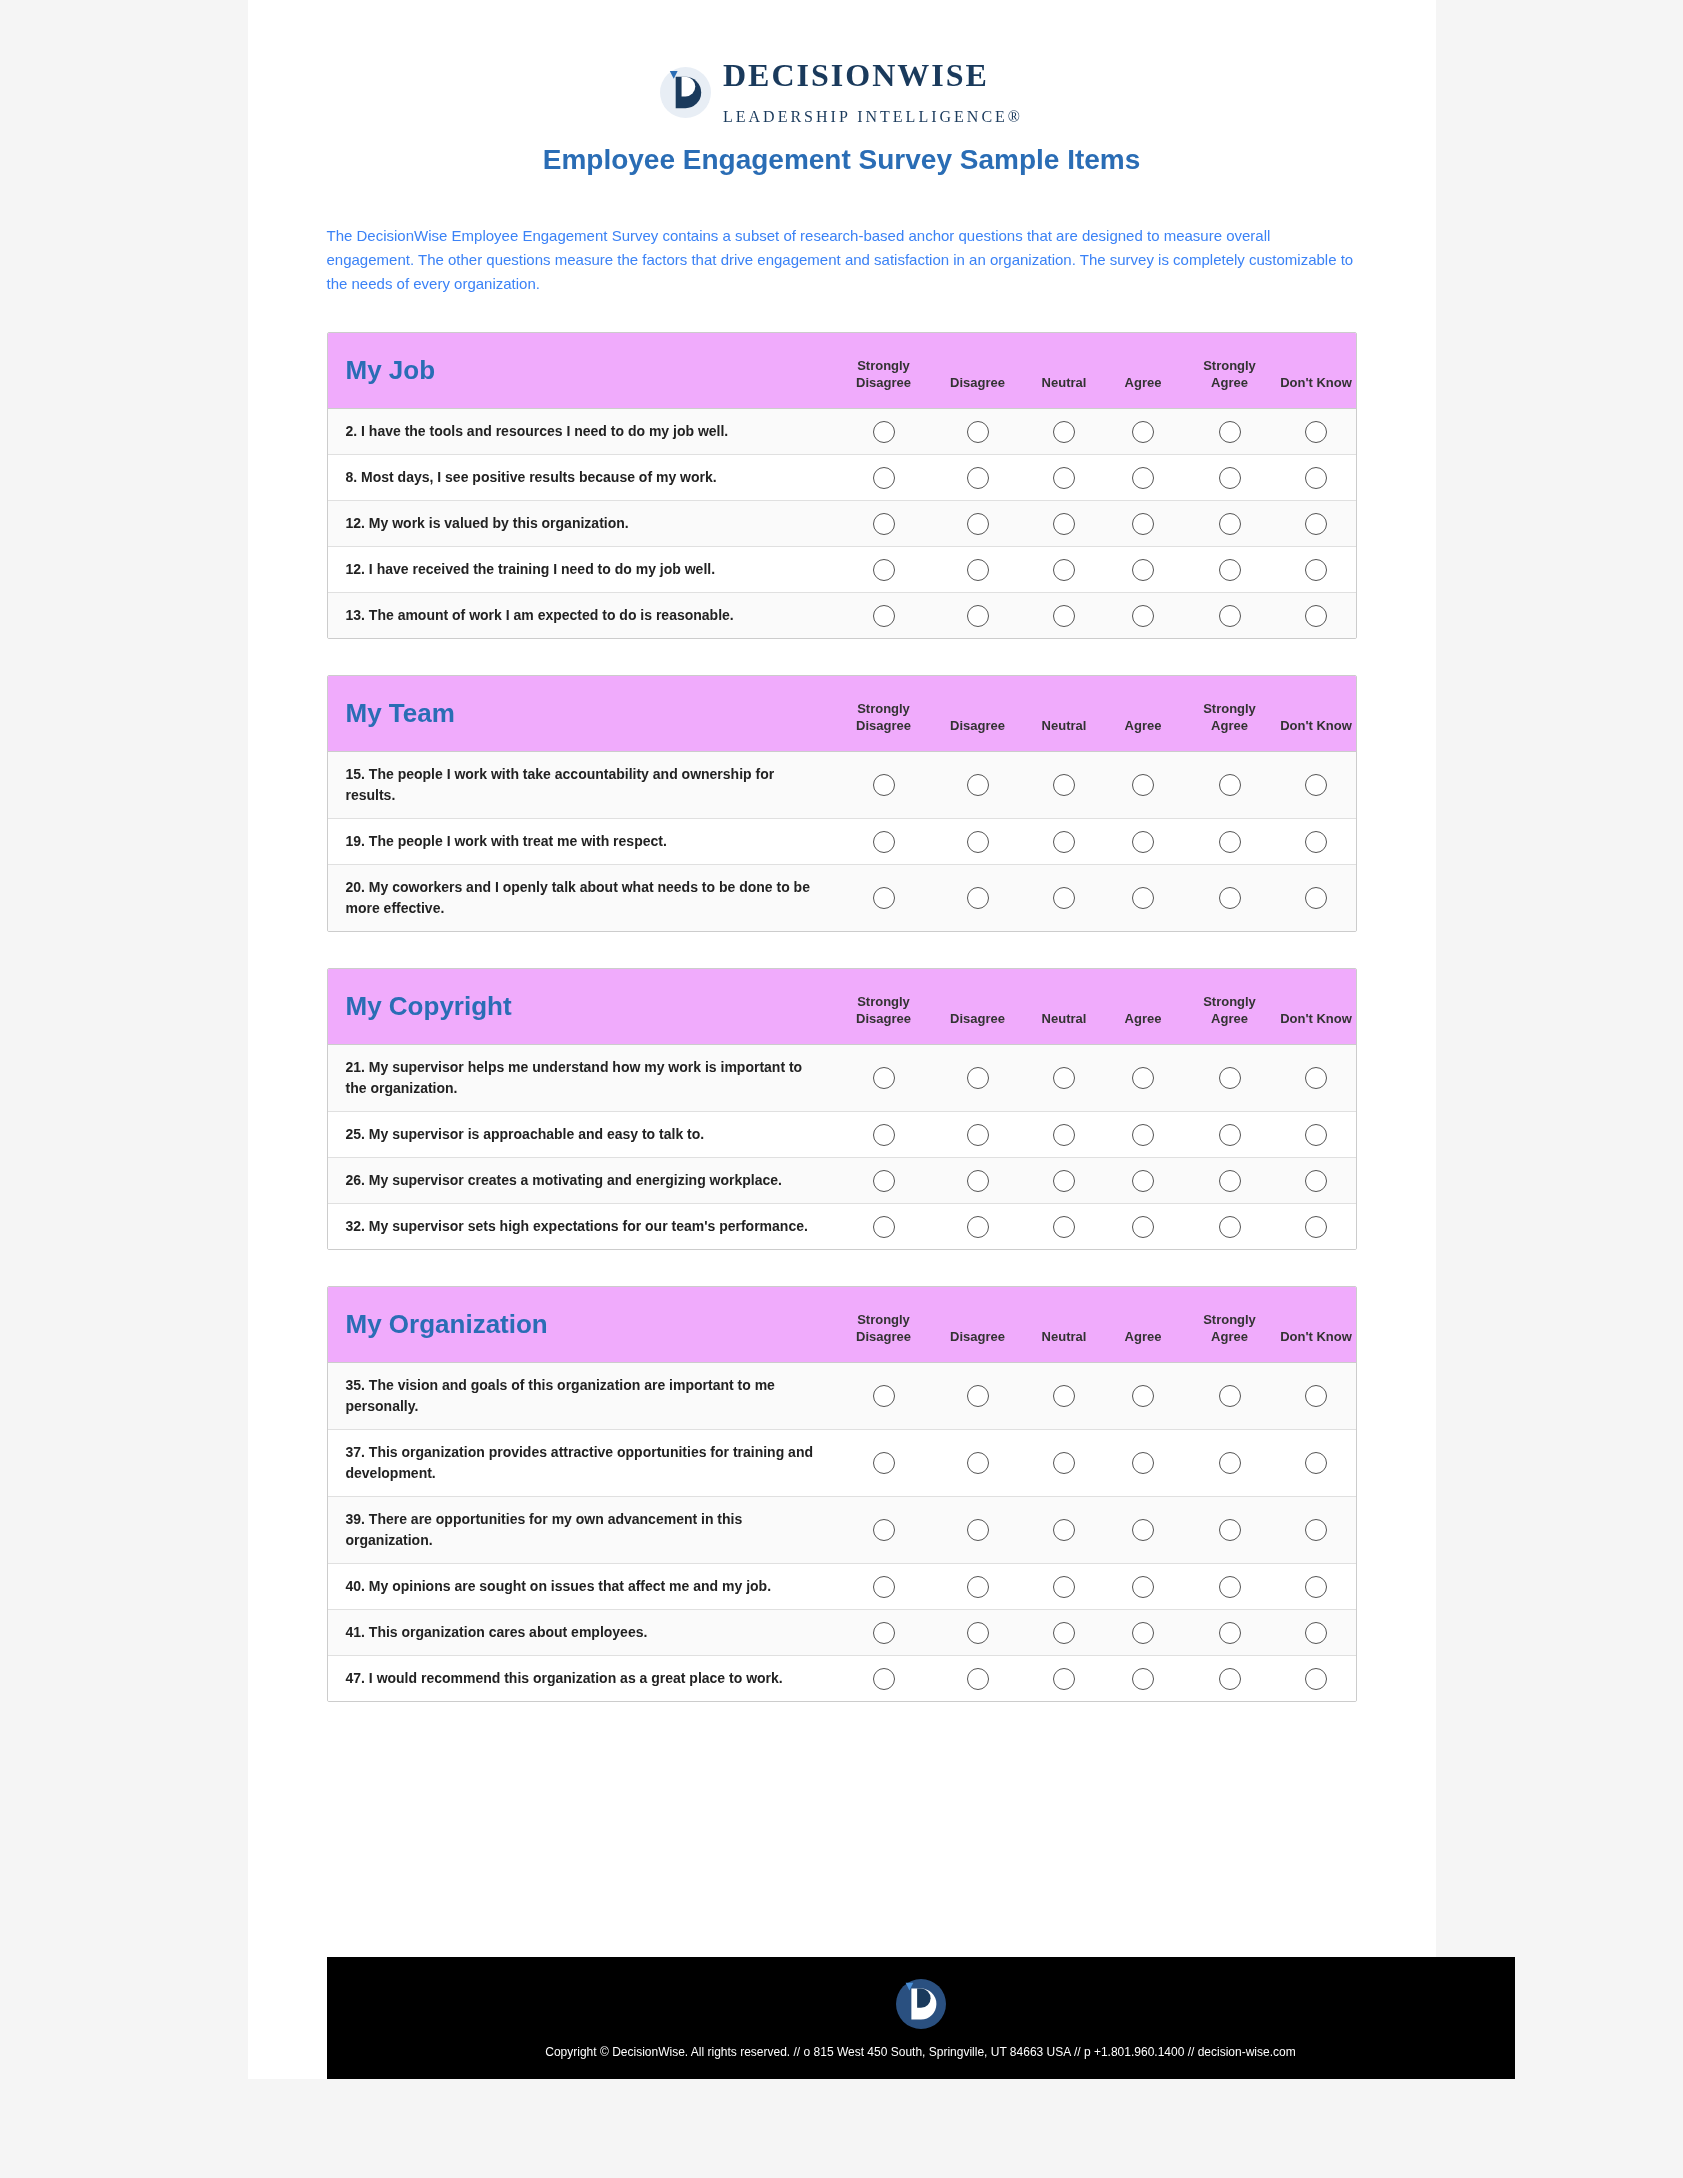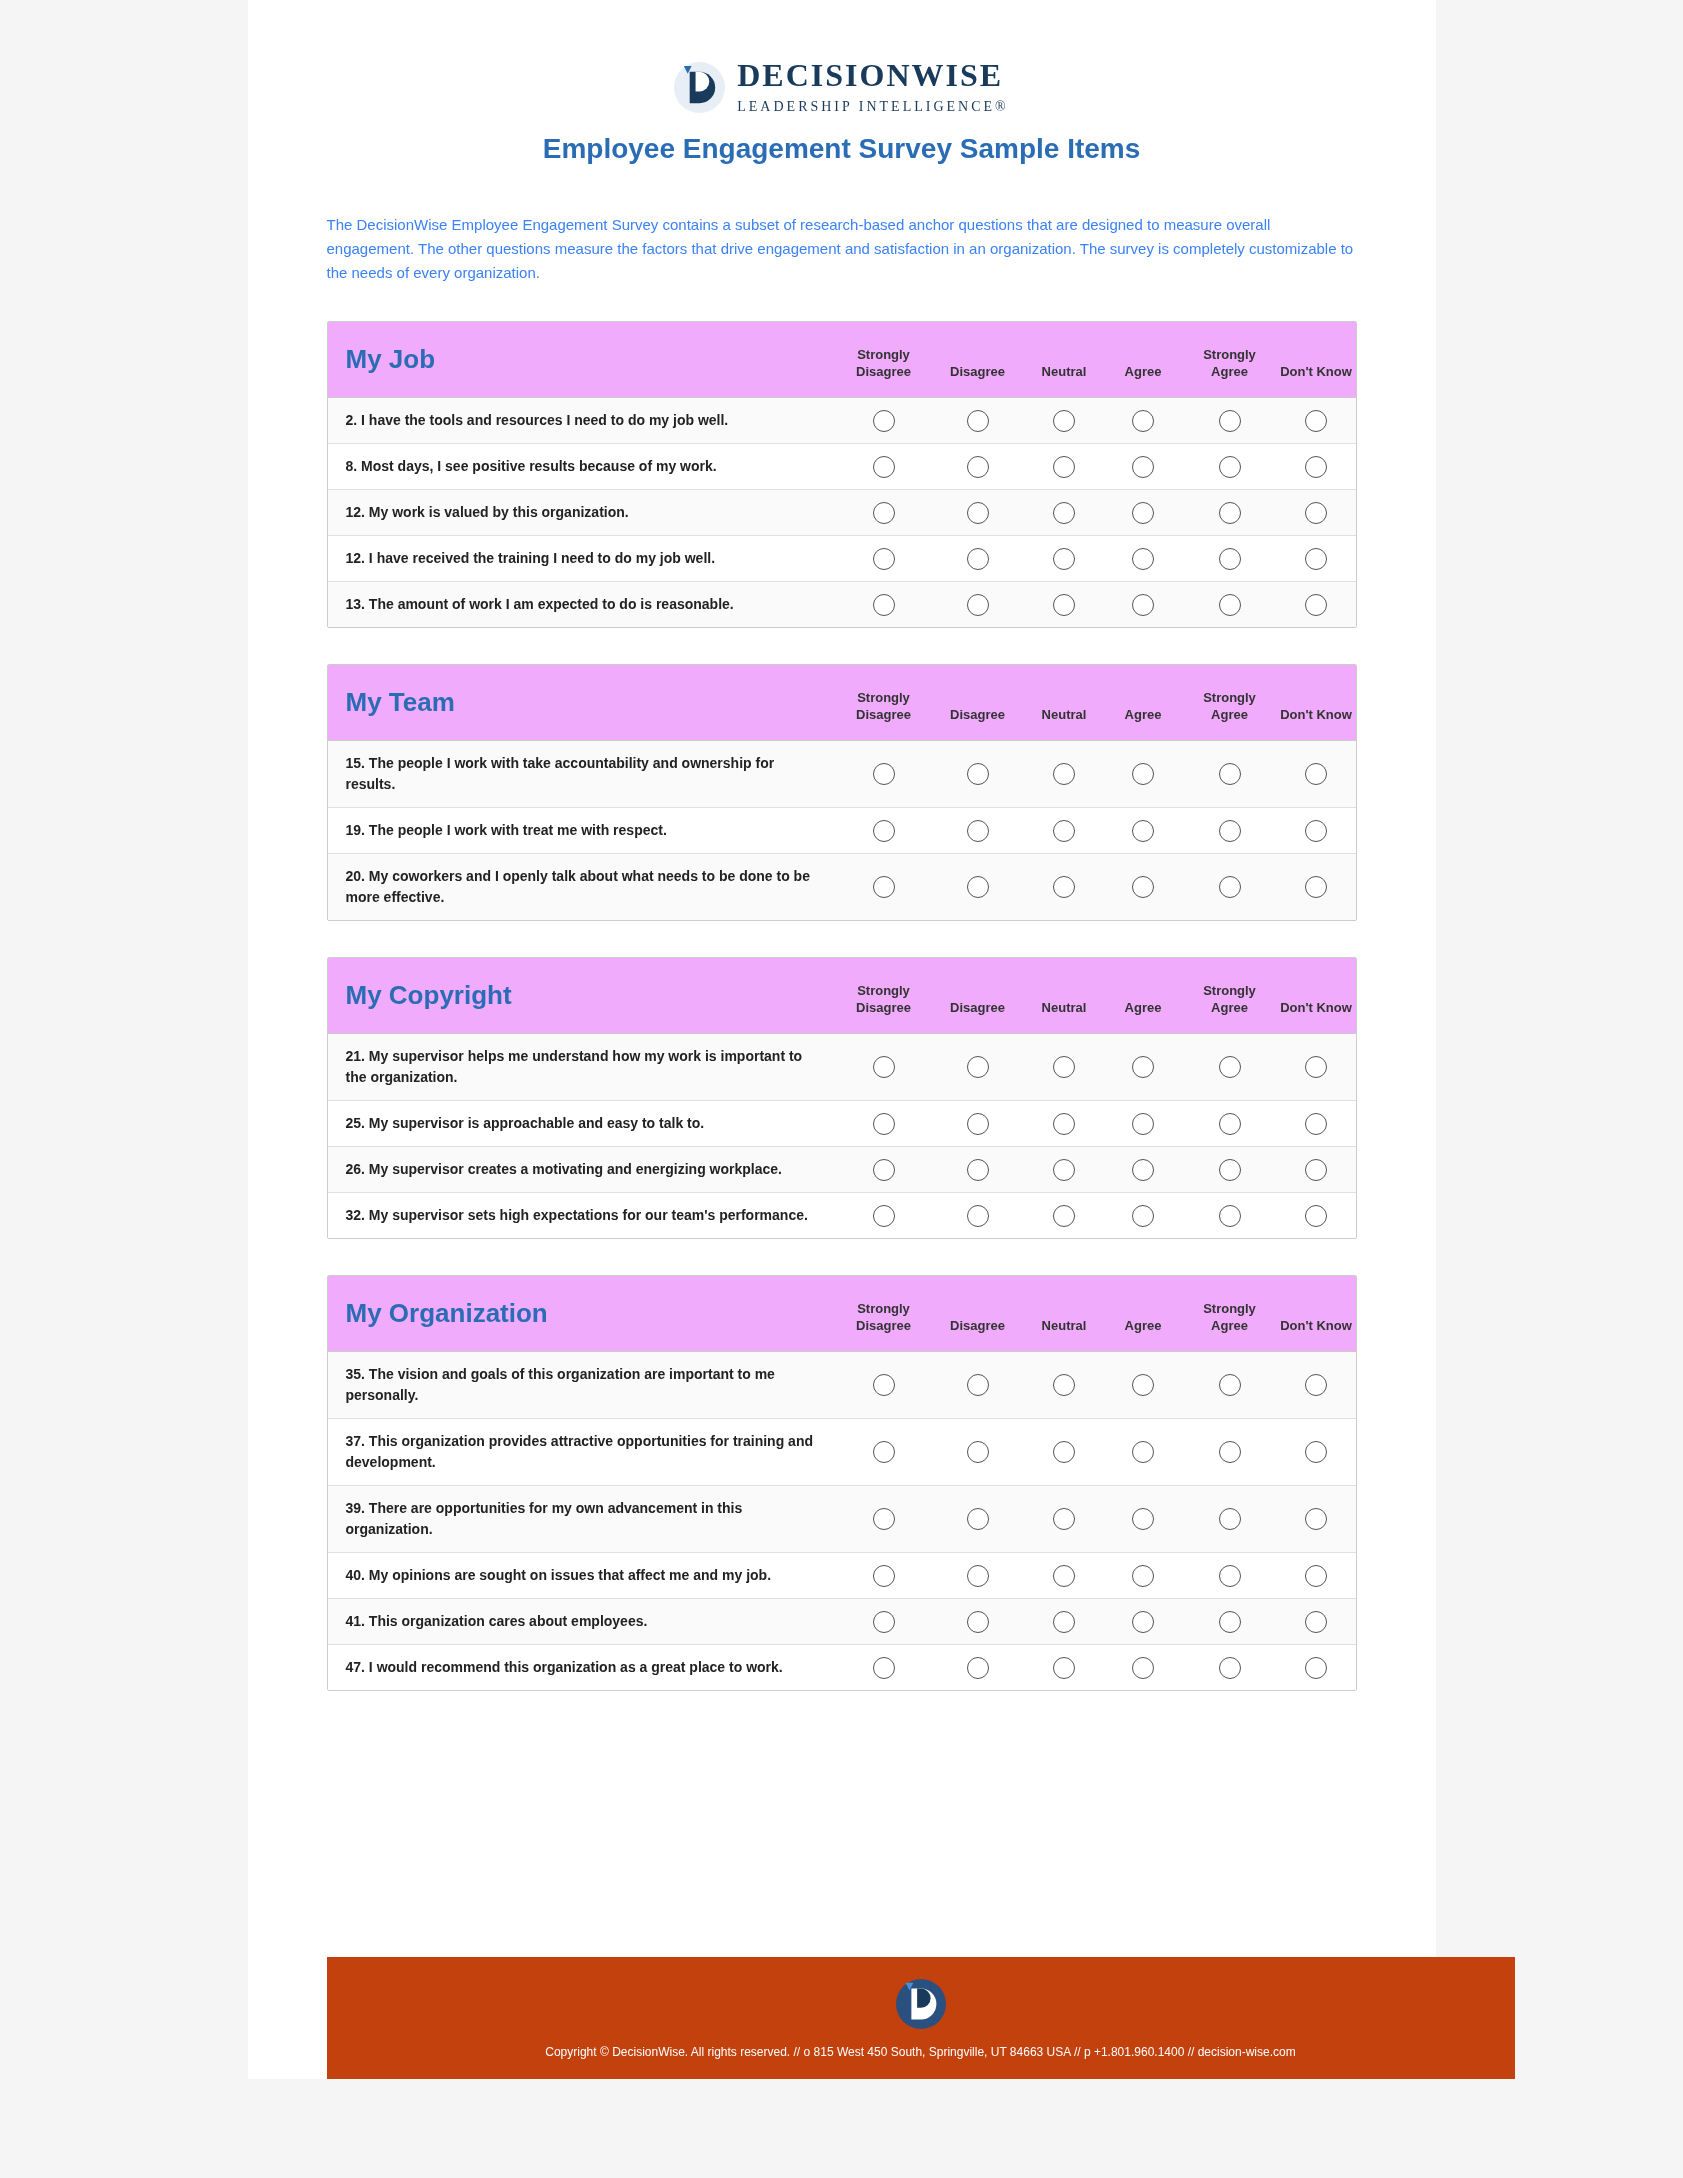--- a/index.html
+++ b/index.html
@@ -40,24 +40,24 @@
       align-items: flex-start;
     }
     .logo-name {
       font-size: 32px;
       font-weight: 900;
       color: #1a3a5c;
       letter-spacing: 2px;
       line-height: 1;
     }
     .logo-sub {
-      font-size: 14px;
+      font-size: 16px;
       letter-spacing: 3px;
       color: #1a3a5c;
-      margin-top: 8px;
+      margin-top: 17px;
     }
     .page-title {
       font-size: 28px;
       font-weight: bold;
       color: #2a6db5;
       text-align: center;
       margin-bottom: 18px;
     }
     .intro-text {
       font-size: 15px;
@@ -124,21 +124,21 @@
       width: 22px;
       height: 22px;
       border-radius: 50%;
       border: 1.5px solid #555;
       background: #fff;
       display: inline-block;
     }
     
     .footer-bar {
       width: 1188px;
-      background: #c2410c;
+      background: #000000;
       margin-top: auto;
       padding: 0;
       display: flex;
       flex-direction: column;
       align-items: center;
     }
     .footer-logo {
       padding: 22px 0 10px 0;
     }
     .footer-text {

